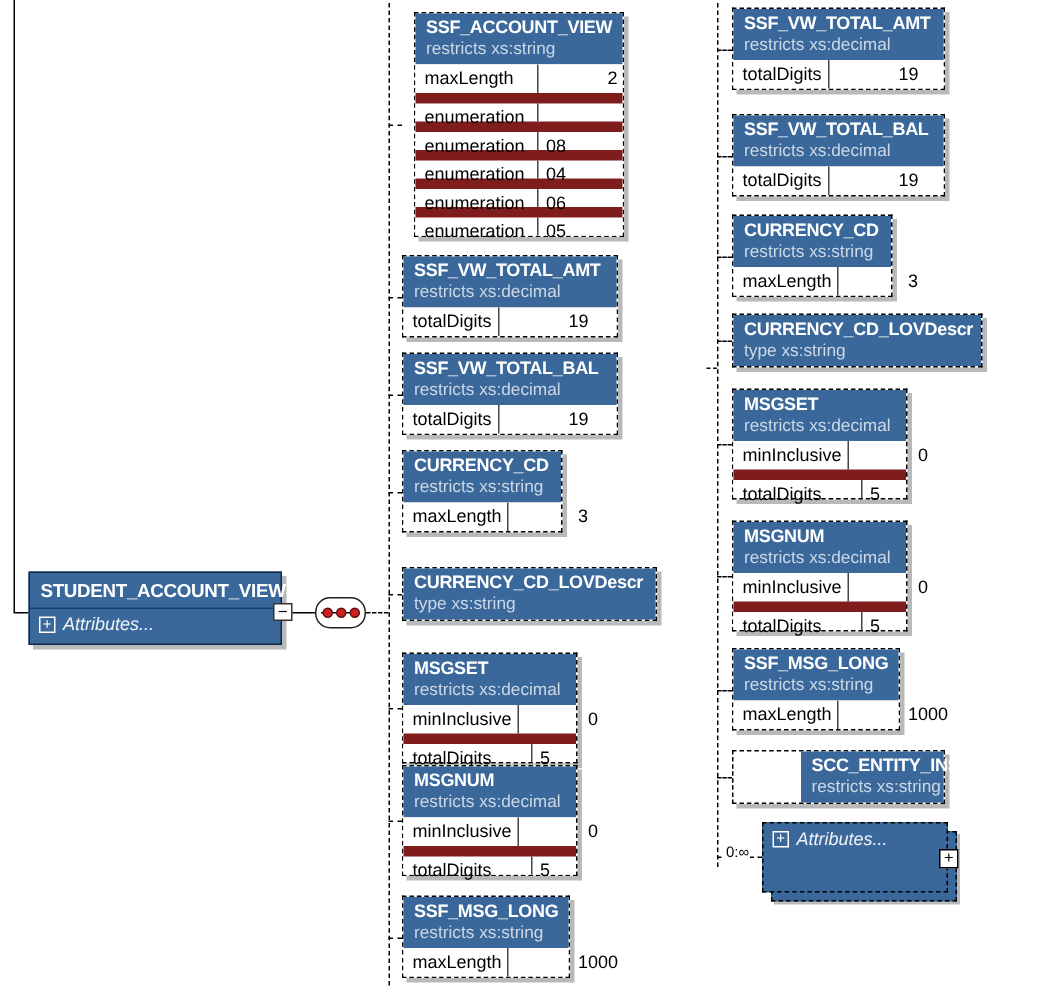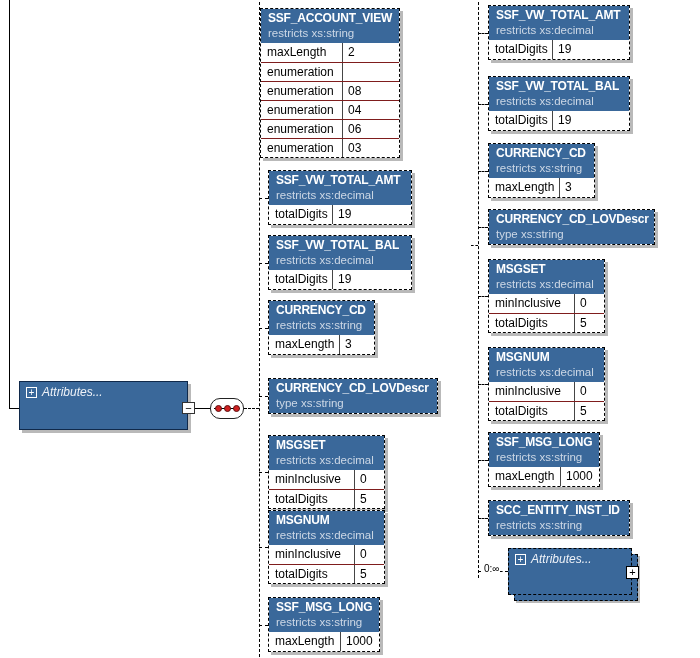--- a/index.html
+++ b/index.html
@@ -12,23 +12,23 @@
   .vdash{position:absolute;width:0;border-left:1px dashed #000;}
   .hdash{position:absolute;height:0;border-top:1px dashed #000;}
 
   
   .ebox{position:absolute;background:#fff;border:1px dashed #000;box-sizing:border-box;
         box-shadow:3px 3px 0 #b9b9b9;}
   .ehead{background:#3a689a;padding:2px 7px 3px 7px;}
   .etitle{color:#ffffff;font-weight:bold;font-size:12px;line-height:15px;white-space:nowrap;letter-spacing:-0.2px;}
   .esub{color:#cdd8e6;font-size:11.5px;line-height:14px;white-space:nowrap;}
   .facets{background:#fff;}
-  .frow{display:flex;height:19px;box-sizing:border-box;border-top:1px solid #7f1d1d;
+  .frow{display:flex;height:19px;box-sizing:border-box;border-top:7px solid #7f1d1d;
         font-size:12px;color:#000;background:#fff;}
-  .frow:first-child{border-top:none;}
+  .frow:first-child{border-top:none;gap:41px;}
   .fname{border-right:1px solid #454545;padding:2px 4px 0 6px;box-sizing:border-box;white-space:nowrap;}
   .fval{flex:1;padding:2px 0 0 5px;white-space:nowrap;}
 
   
   .rootbox{position:absolute;left:19px;top:381px;width:169px;height:49px;background:#3a689a;
            border:1px solid #10294a;box-sizing:border-box;box-shadow:3px 3px 0 #b9b9b9;}
   .roottitle{color:#fff;font-weight:bold;font-size:12.5px;line-height:15px;padding:5px 0 3px 7px;
              border-bottom:1px solid #1d4068;white-space:nowrap;letter-spacing:-0.2px;}
   .attrrow{display:flex;align-items:center;gap:5px;padding:4px 0 0 6px;color:#eef2f8;
            font-style:italic;font-size:12px;line-height:13px;white-space:nowrap;}
@@ -68,20 +68,21 @@
 </style>
 </head>
 <body>
 
 <div class="stage">
 
   <div class="vline" style="left:9px;top:0;height:408px;"></div>
   <div class="hline" style="left:9px;top:408px;width:10px;"></div>
 
   <div class="rootbox">
+    <div class="roottitle">STUDENT_ACCOUNT_VIEW</div>
     <div class="attrrow">
       <span class="sqplus">+</span>
       <span>Attributes...</span>
     </div>
   </div>
 
   <div class="togglebox" style="left:182px;top:402px;">−</div>
 
   <div class="hline" style="left:195px;top:408px;width:15px;"></div>
 
@@ -92,21 +93,21 @@
   </div>
 
   <div class="hdash" style="left:244px;top:408px;width:15px;"></div>
 
   <div class="vdash" style="left:259px;top:2px;height:655px;"></div>
   <div class="vdash" style="left:478px;top:2px;height:576px;"></div>
   <div class="hdash" style="left:471px;top:245px;width:7px;"></div>
 
   <div id="boxes">
       <div class="hdash" style="left: 259px; top: 83px; width: 9px;"></div>
-      <div class="ebox" style="left: 260px; top: 8px; width: 140px;">
+      <div class="ebox" style="left: 276px; top: 8px; width: 140px;">
         <div class="ehead">
           <div class="etitle">SSF_ACCOUNT_VIEW</div>
           <div class="esub">restricts xs:string</div>
         </div>
         <div class="facets">
           <div class="frow">
             <div class="fname" style="width: 82px;">maxLength</div>
             <div class="fval">2</div>
           </div>
           <div class="frow">
@@ -120,21 +121,21 @@
           <div class="frow">
             <div class="fname" style="width: 82px;">enumeration</div>
             <div class="fval">04</div>
           </div>
           <div class="frow">
             <div class="fname" style="width: 82px;">enumeration</div>
             <div class="fval">06</div>
           </div>
           <div class="frow">
             <div class="fname" style="width: 82px;">enumeration</div>
-            <div class="fval">03</div>
+            <div class="fval">05</div>
           </div>
         </div>
       </div>
       <div class="hdash" style="left: 259px; top: 198px; width: 9px;"></div>
       <div class="ebox" style="left: 268px; top: 170px; width: 144px;">
         <div class="ehead">
           <div class="etitle">SSF_VW_TOTAL_AMT</div>
           <div class="esub">restricts xs:decimal</div>
         </div>
         <div class="facets">
@@ -311,21 +312,21 @@
           <div class="esub">restricts xs:string</div>
         </div>
         <div class="facets">
           <div class="frow">
             <div class="fname" style="width: 72px;">maxLength</div>
             <div class="fval">1000</div>
           </div>
         </div>
       </div>
       <div class="hdash" style="left: 478px; top: 518px; width: 10px;"></div>
-      <div class="ebox" style="left: 488px; top: 500px; width: 142px;">
+      <div class="ebox" style="left: 488px; top: 500px; width: 142px; padding-left: 45px;">
         <div class="ehead">
           <div class="etitle">SCC_ENTITY_INST_ID</div>
           <div class="esub">restricts xs:string</div>
         </div>
       </div>
     </div>
 
   <div class="hdash" style="left:478px;top:571px;width:30px;"></div>
   <div class="occ">0:∞</div>
 

